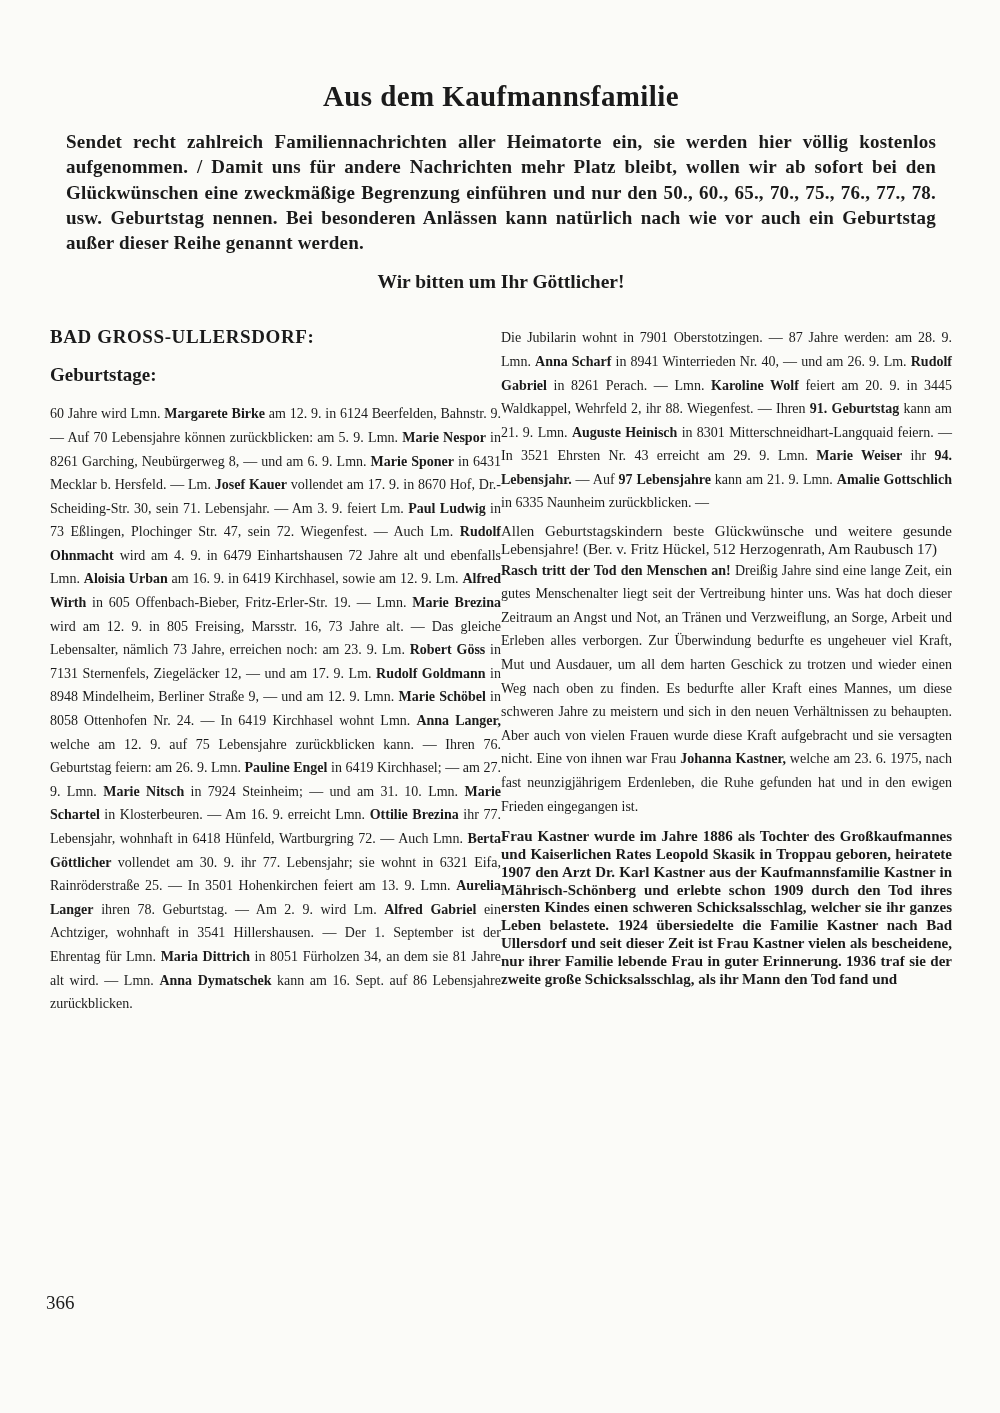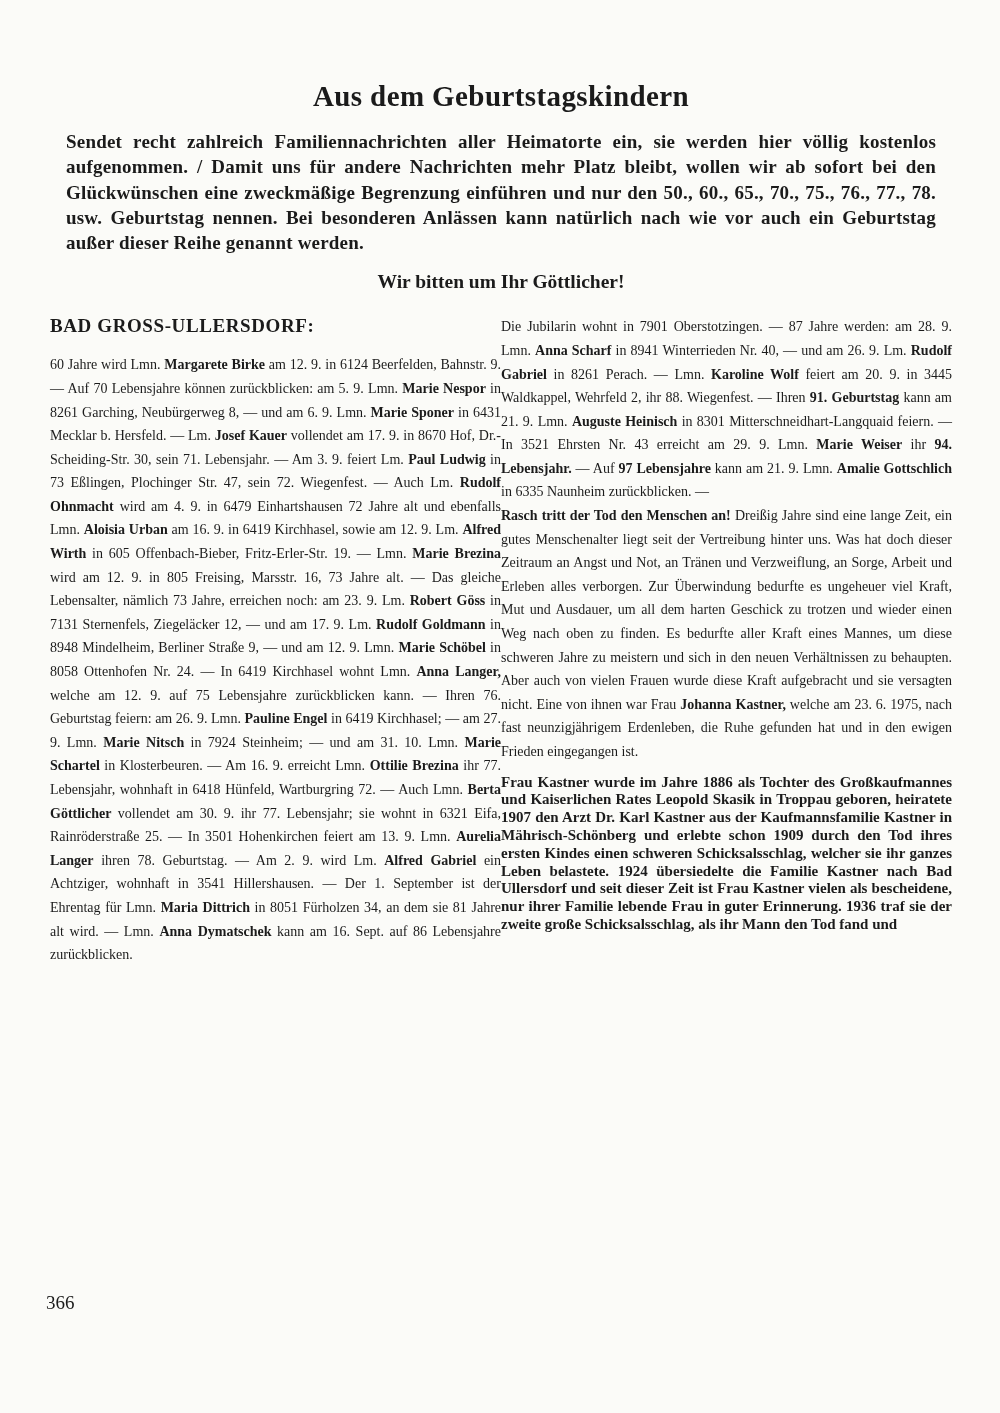--- a/index.html
+++ b/index.html
@@ -35,21 +35,21 @@
   }
   .intro-closing {
     font-size: 19.5px;
     font-weight: bold;
     text-align: center;
     margin: 0;
   }
   .columns {
     display: grid;
     grid-template-columns: 1fr 1fr;
-    margin-top: 22px;
+    margin-top: 33px;
   }
   .heading {
     font-size: 19px;
     font-weight: bold;
     letter-spacing: 0.6px;
     margin: 0 0 16px 0;
   }
   .subheading {
     font-size: 19px;
     font-weight: bold;
@@ -80,34 +80,36 @@
     left: 46px;
     top: 1292px;
     font-size: 19px;
   }
 </style>
 </head>
 <body>
 
 <div class="page">
 
-  <h1 class="title">Aus dem Geburtstagskindern</h1>
+  <h1 class="title">Aus dem Kaufmannsfamilie</h1>
 
   <p class="intro">Sendet recht zahlreich Familiennachrichten aller Heimatorte ein, sie werden hier völlig kostenlos aufgenommen. / Damit uns für andere Nachrichten mehr Platz bleibt, wollen wir ab sofort bei den Glückwünschen eine zweckmäßige Begrenzung einführen und nur den 50., 60., 65., 70., 75., 76., 77., 78. usw. Geburtstag nennen. Bei besonderen Anlässen kann natürlich nach wie vor auch ein Geburtstag außer dieser Reihe genannt werden.</p>
   <p class="intro-closing">Wir bitten um Ihr Göttlicher!</p>
 
   <div class="columns">
 
     <div class="col">
       <h2 class="heading">BAD GROSS-ULLERSDORF:</h2>
+      <h3 class="subheading">Geburtstage:</h3>
       <p class="body"><span>60 Jahre wird Lmn. </span><span class="b">Margarete Birke</span><span> am 12. 9. in 6124 Beerfelden, Bahnstr. 9. — Auf 70 Lebensjahre können zurückblicken: am 5. 9. Lmn. </span><span class="b">Marie Nespor</span><span> in 8261 Garching, Neubürgerweg 8, — und am 6. 9. Lmn. </span><span class="b">Marie Sponer</span><span> in 6431 Mecklar b. Hersfeld. — Lm. </span><span class="b">Josef Kauer</span><span> vollendet am 17. 9. in 8670 Hof, Dr.-Scheiding-Str. 30, sein 71. Lebensjahr. — Am 3. 9. feiert Lm. </span><span class="b">Paul Ludwig</span><span> in 73 Eßlingen, Plochinger Str. 47, sein 72. Wiegenfest. — Auch Lm. </span><span class="b">Rudolf Ohnmacht</span><span> wird am 4. 9. in 6479 Einhartshausen 72 Jahre alt und ebenfalls Lmn. </span><span class="b">Aloisia Urban</span><span> am 16. 9. in 6419 Kirchhasel, sowie am 12. 9. Lm. </span><span class="b">Alfred Wirth</span><span> in 605 Offenbach-Bieber, Fritz-Erler-Str. 19. — Lmn. </span><span class="b">Marie Brezina</span><span> wird am 12. 9. in 805 Freising, Marsstr. 16, 73 Jahre alt. — Das gleiche Lebensalter, nämlich 73 Jahre, erreichen noch: am 23. 9. Lm. </span><span class="b">Robert Göss</span><span> in 7131 Sternenfels, Ziegeläcker 12, — und am 17. 9. Lm. </span><span class="b">Rudolf Goldmann</span><span> in 8948 Mindelheim, Berliner Straße 9, — und am 12. 9. Lmn. </span><span class="b">Marie Schöbel</span><span> in 8058 Ottenhofen Nr. 24. — In 6419 Kirchhasel wohnt Lmn. </span><span class="b">Anna Langer,</span><span> welche am 12. 9. auf 75 Lebensjahre zurückblicken kann. — Ihren 76. Geburtstag feiern: am 26. 9. Lmn. </span><span class="b">Pauline Engel</span><span> in 6419 Kirchhasel; — am 27. 9. Lmn. </span><span class="b">Marie Nitsch</span><span> in 7924 Steinheim; — und am 31. 10. Lmn. </span><span class="b">Marie Schartel</span><span> in Klosterbeuren. — Am 16. 9. erreicht Lmn. </span><span class="b">Ottilie Brezina</span><span> ihr 77. Lebensjahr, wohnhaft in 6418 Hünfeld, Wartburgring 72. — Auch Lmn. </span><span class="b">Berta Göttlicher</span><span> vollendet am 30. 9. ihr 77. Lebensjahr; sie wohnt in 6321 Eifa, Rainröderstraße 25. — In 3501 Hohenkirchen feiert am 13. 9. Lmn. </span><span class="b">Aurelia Langer</span><span> ihren 78. Geburtstag. — Am 2. 9. wird Lm. </span><span class="b">Alfred Gabriel</span><span> ein Achtziger, wohnhaft in 3541 Hillershausen. — Der 1. September ist der Ehrentag für Lmn. </span><span class="b">Maria Dittrich</span><span> in 8051 Fürholzen 34, an dem sie 81 Jahre alt wird. — Lmn. </span><span class="b">Anna Dymatschek</span><span> kann am 16. Sept. auf 86 Lebensjahre zurückblicken.</span></p>
     </div>
 
     <div class="col">
       <p class="body"><span>Die Jubilarin wohnt in 7901 Oberstotzingen. — 87 Jahre werden: am 28. 9. Lmn. </span><span class="b">Anna Scharf</span><span> in 8941 Winterrieden Nr. 40, — und am 26. 9. Lm. </span><span class="b">Rudolf Gabriel</span><span> in 8261 Perach. — Lmn. </span><span class="b">Karoline Wolf</span><span> feiert am 20. 9. in 3445 Waldkappel, Wehrfeld 2, ihr 88. Wiegenfest. — Ihren </span><span class="b">91. Geburtstag</span><span> kann am 21. 9. Lmn. </span><span class="b">Auguste Heinisch</span><span> in 8301 Mitterschneidhart-Langquaid feiern. — In 3521 Ehrsten Nr. 43 erreicht am 29. 9. Lmn. </span><span class="b">Marie Weiser</span><span> ihr </span><span class="b">94. Lebensjahr.</span><span> — Auf </span><span class="b">97 Lebensjahre</span><span> kann am 21. 9. Lmn. </span><span class="b">Amalie Gottschlich</span><span> in 6335 Naunheim zurückblicken. —</span></p>
+      <p class="small-note">Allen Geburtstagskindern beste Glückwünsche und weitere gesunde Lebensjahre! (Ber. v. Fritz Hückel, 512 Herzogenrath, Am Raubusch 17)</p>
       <p class="body"><span class="b">Rasch tritt der Tod den Menschen an!</span><span> Dreißig Jahre sind eine lange Zeit, ein gutes Menschenalter liegt seit der Vertreibung hinter uns. Was hat doch dieser Zeitraum an Angst und Not, an Tränen und Verzweiflung, an Sorge, Arbeit und Erleben alles verborgen. Zur Überwindung bedurfte es ungeheuer viel Kraft, Mut und Ausdauer, um all dem harten Geschick zu trotzen und wieder einen Weg nach oben zu finden. Es bedurfte aller Kraft eines Mannes, um diese schweren Jahre zu meistern und sich in den neuen Verhältnissen zu behaupten. Aber auch von vielen Frauen wurde diese Kraft aufgebracht und sie versagten nicht. Eine von ihnen war Frau </span><span class="b">Johanna Kastner,</span><span> welche am 23. 6. 1975, nach fast neunzigjährigem Erdenleben, die Ruhe gefunden hat und in den ewigen Frieden eingegangen ist.</span></p>
       <p class="small-note obit-details">Frau Kastner wurde im Jahre 1886 als Tochter des Großkaufmannes und Kaiserlichen Rates Leopold Skasik in Troppau geboren, heiratete 1907 den Arzt Dr. Karl Kastner aus der Kaufmannsfamilie Kastner in Mährisch-Schönberg und erlebte schon 1909 durch den Tod ihres ersten Kindes einen schweren Schicksalsschlag, welcher sie ihr ganzes Leben belastete. 1924 übersiedelte die Familie Kastner nach Bad Ullersdorf und seit dieser Zeit ist Frau Kastner vielen als bescheidene, nur ihrer Familie lebende Frau in guter Erinnerung. 1936 traf sie der zweite große Schicksalsschlag, als ihr Mann den Tod fand und</p>
     </div>
 
   </div>
 
   <div class="page-number">366</div>
 
 </div>
 

